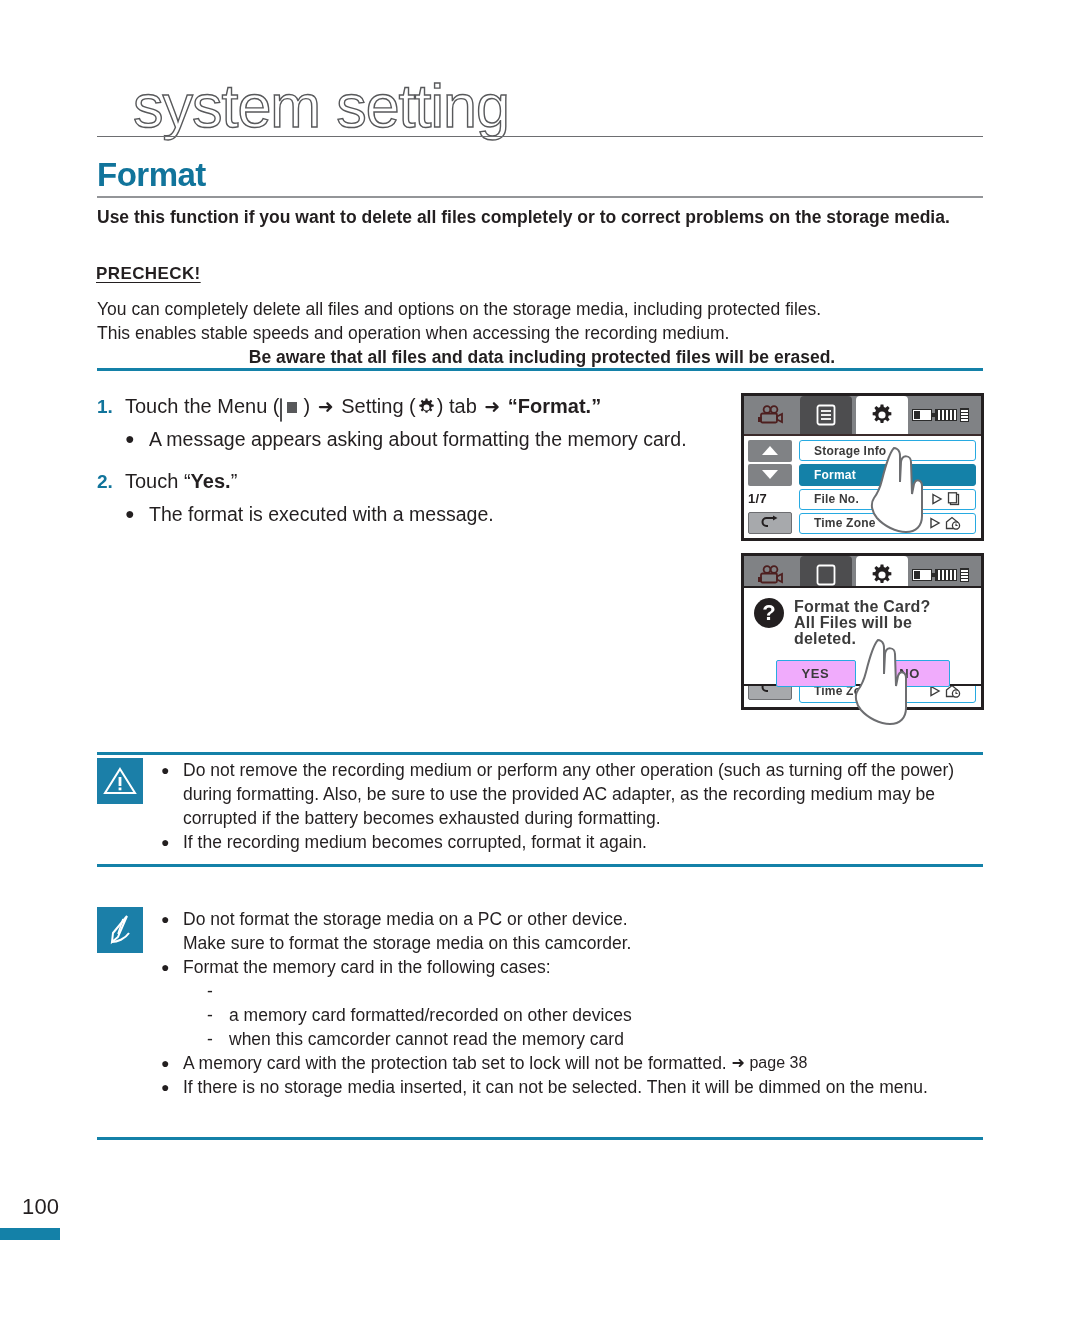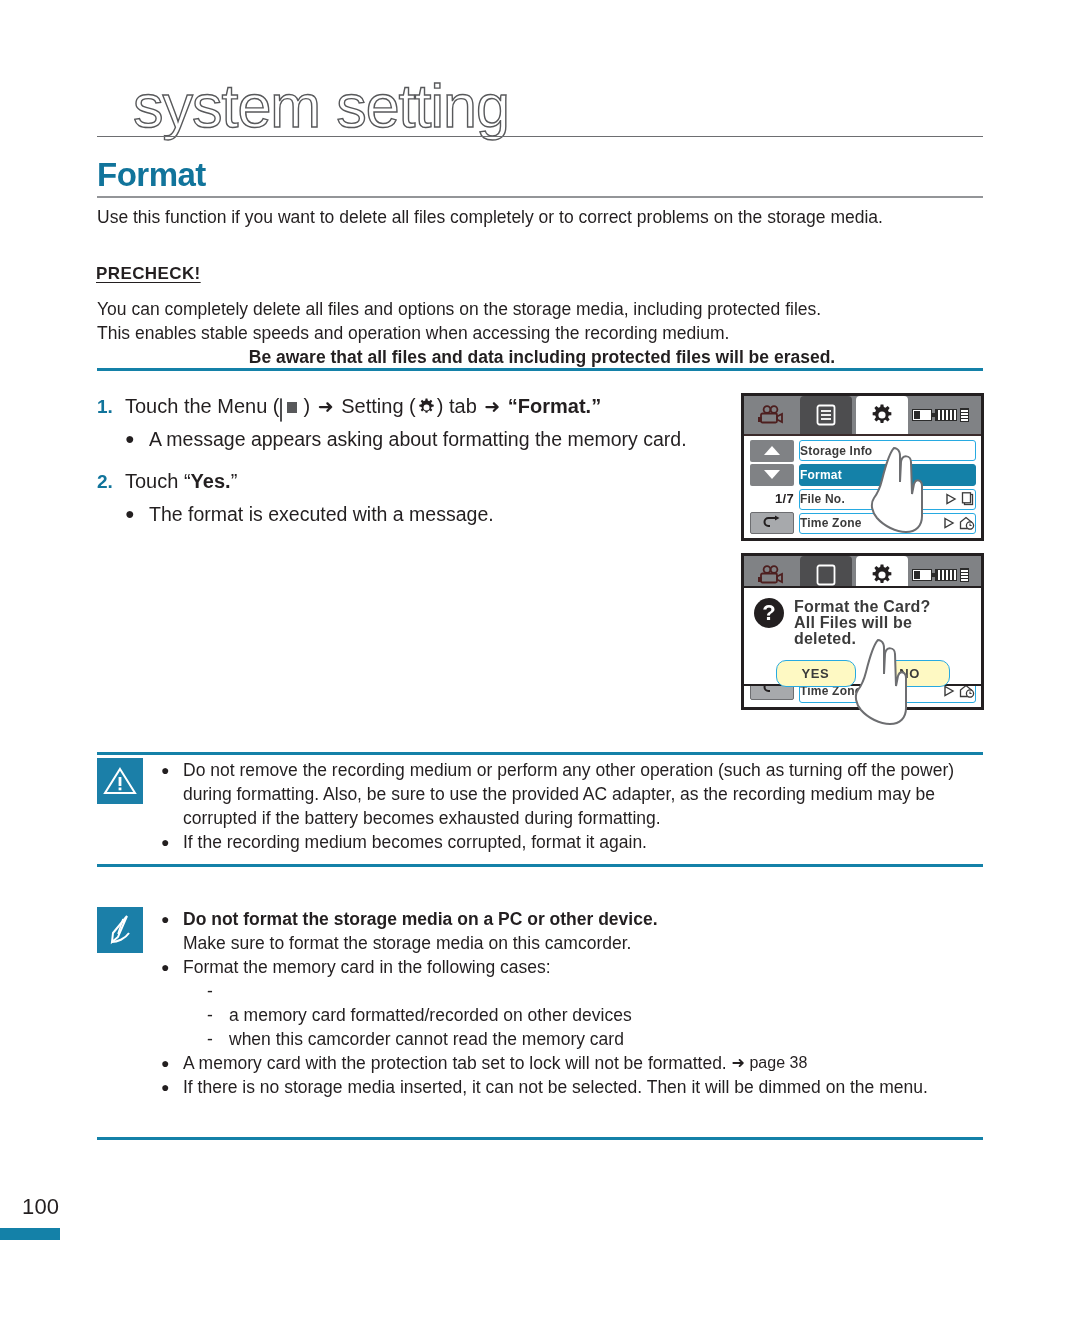--- a/index.html
+++ b/index.html
@@ -66,20 +66,21 @@
 
   
   .intro {
     position: absolute;
     left: 97px;
     top: 205px;
     width: 880px;
     font-size: 17.5px;
     line-height: 25px;
     color: #231f20;
+    font-weight: bold;
   }
 
   .precheck-label {
     position: absolute;
     left: 96px;
     top: 264px;
     font-size: 17px;
     font-weight: 700;
     color: #231f20;
     text-decoration: underline;
@@ -279,21 +280,21 @@
     padding: 4px 5px 4px 4px;
     box-sizing: border-box;
     display: flex;
     gap: 5px;
   }
   .lcd-left {
     width: 46px;
     flex: 0 0 46px;
     display: flex;
     flex-direction: column;
-    align-items: flex-end;
+    align-items: flex-start;
     gap: 2px;
   }
   .nav-btn {
     width: 44px;
     height: 24px;
     background: #808285;
     display: flex;
     align-items: center;
     justify-content: center;
     border-radius: 2px;
@@ -333,21 +334,21 @@
     flex-direction: column;
     gap: 3px;
   }
   .lcd-row {
     height: 24px;
     border: 1.4px solid #27aae1;
     border-radius: 3px;
     background: #ffffff;
     display: flex;
     align-items: center;
-    padding: 0 0;
+    padding: 0 14px;
     box-sizing: border-box;
     font-size: 12px;
     font-weight: 700;
     color: #3b3b3b;
     letter-spacing: 0.2px;
     position: relative;
   }
   .lcd-row.selected {
     background: #1481a8;
     border-color: #1481a8;
@@ -405,22 +406,22 @@
   .dlg-buttons {
     display: flex;
     justify-content: center;
     gap: 14px;
     margin-top: 13px;
   }
   .dlg-btn {
     width: 78px;
     height: 25px;
     border: 1.6px solid #27aae1;
-    border-radius: 10px;
-    background: #fef9c3;
+    border-radius: 2px;
+    background: #f0abfc;
     display: flex;
     align-items: center;
     justify-content: center;
     font-size: 13px;
     font-weight: 700;
     color: #3b3b3b;
     letter-spacing: 0.6px;
   }
 
   .hand {
@@ -471,21 +472,21 @@
   .cl-item {
     display: flex;
     margin-bottom: 0px;
   }
   .cl-bullet {
     flex: 0 0 22px;
     font-size: 14px;
     line-height: 24px;
   }
   .cl-text { flex: 1; }
-  .cl-text b { font-weight: 700; }
+  .cl-text b { font-weight: 400; }
 
   .dash-list {
     margin: 0;
     padding: 0;
     list-style: none;
   }
   .dash-item {
     display: flex;
     margin-left: 24px;
   }

